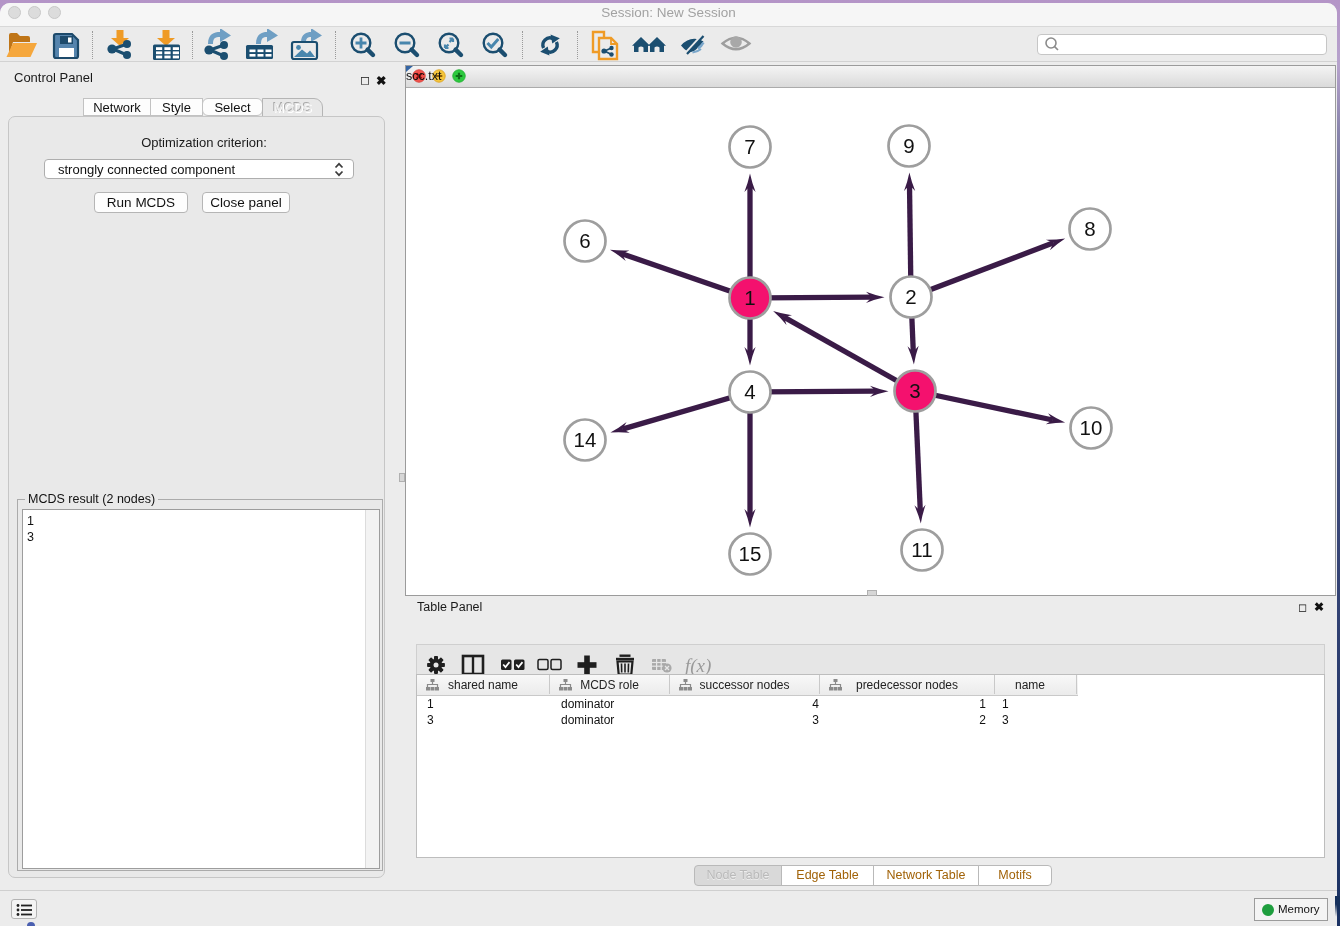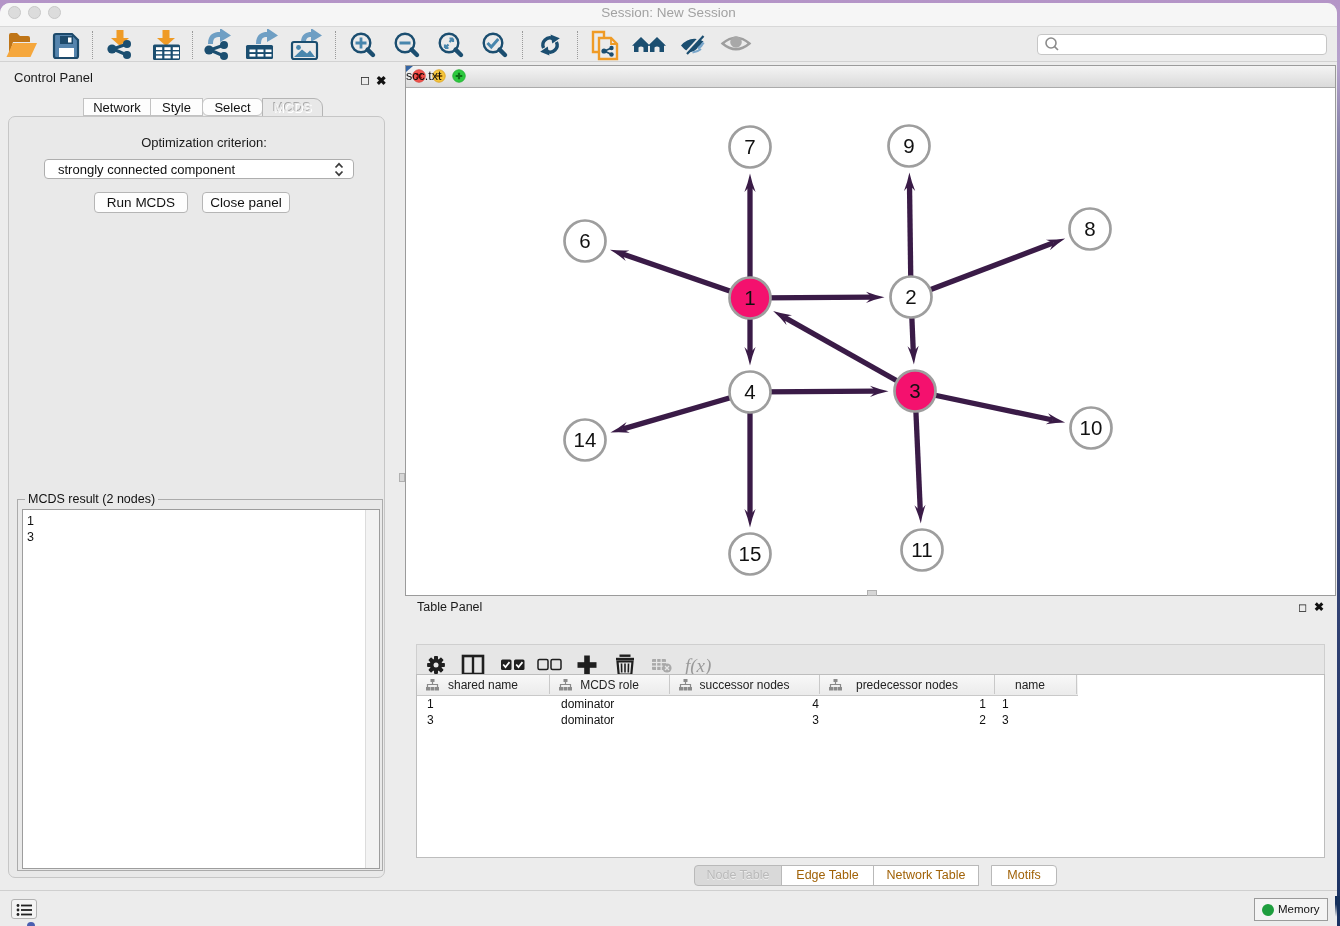--- a/index.html
+++ b/index.html
@@ -392,21 +392,21 @@
 <div class="trow" style="left:585px;top:22px;">1</div>
 <div class="trow" style="left:10px;top:38px;">3</div>
 <div class="trow" style="left:144px;top:38px;">dominator</div>
 <div class="trow" style="left:253px;top:38px;width:149px;text-align:right;">3</div>
 <div class="trow" style="left:403px;top:38px;width:166px;text-align:right;">2</div>
 <div class="trow" style="left:585px;top:38px;">3</div>
   </div>
   <div class="bt" style="left:694px;width:88px;background:#d9d9d9;color:#b9b9b9;text-shadow:0 1px 0 #eee;border-radius:4px 0 0 4px;">Node Table</div>
   <div class="bt" style="left:781px;width:93px;">Edge Table</div>
   <div class="bt" style="left:873px;width:106px;">Network Table</div>
-  <div class="bt" style="left:978px;width:66px;border-radius:0 4px 4px 0;margin-left:13px;">Motifs</div>
+  <div class="bt" style="left:978px;width:74px;border-radius:0 4px 4px 0;">Motifs</div>
 
   <div id="statusbar">
     <div id="listbtn">
       <svg width="24" height="18" style="position:absolute;left:4px;top:2px;">
         <circle cx="2" cy="3.5" r="1.4" fill="#222"></circle>
           <rect x="5" y="2.6" width="11" height="1.8" fill="#222"></rect>
         <circle cx="2" cy="8" r="1.4" fill="#222"></circle>
           <rect x="5" y="7.1" width="11" height="1.8" fill="#222"></rect>
         <circle cx="2" cy="12.5" r="1.4" fill="#222"></circle>
           <rect x="5" y="11.6" width="11" height="1.8" fill="#222"></rect>

